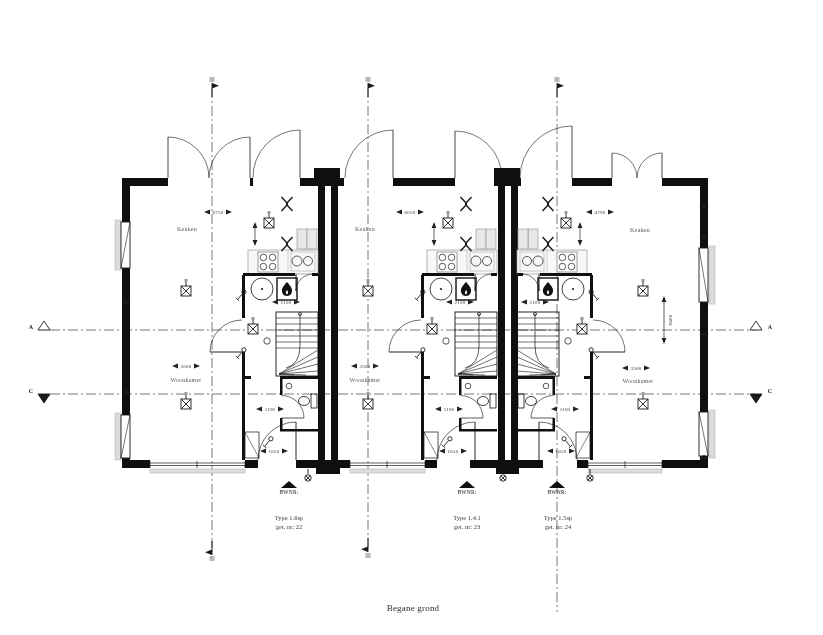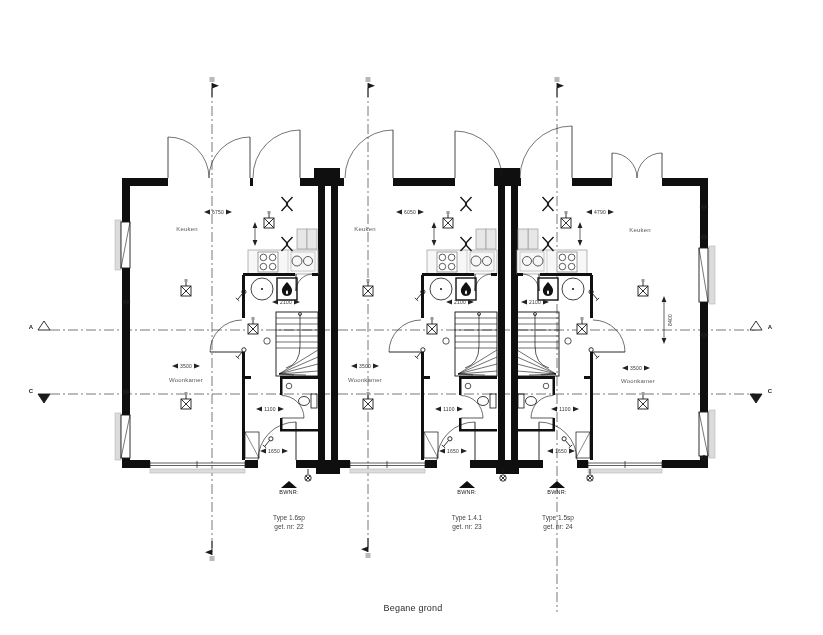--- a/index.html
+++ b/index.html
@@ -1,17 +1,17 @@
 <!DOCTYPE html>
 <html><head>
 <meta charset="utf-8">
 <style>
   html,body{margin:0;padding:0;background:#fff;}
   #canvas{position:relative;width:823px;height:635px;background:#fff;overflow:hidden;
-          font-family:Liberation Sans, sans-serif;}
+          font-family:Liberation Serif, serif;}
   #plan{position:absolute;left:0;top:0;}
   .lbl{position:absolute;transform:translate(-50%,-50%);font-size:6px;color:#5a5a5a;
        white-space:nowrap;letter-spacing:.2px;}
   .dim{font-size:5px;color:#333;}
   .dim-v{transform:translate(-50%,-50%) rotate(-90deg);}
   .sec{font-size:6px;color:#222;font-weight:bold;}
   .bwnr{font-size:5.5px;color:#1a1a1a;}
   .typeblock{position:absolute;transform:translateX(-50%);text-align:center;
              font-size:6.5px;line-height:8.5px;color:#3f3f3f;white-space:nowrap;}
   .title{font-size:9px;color:#2e2e2e;}

